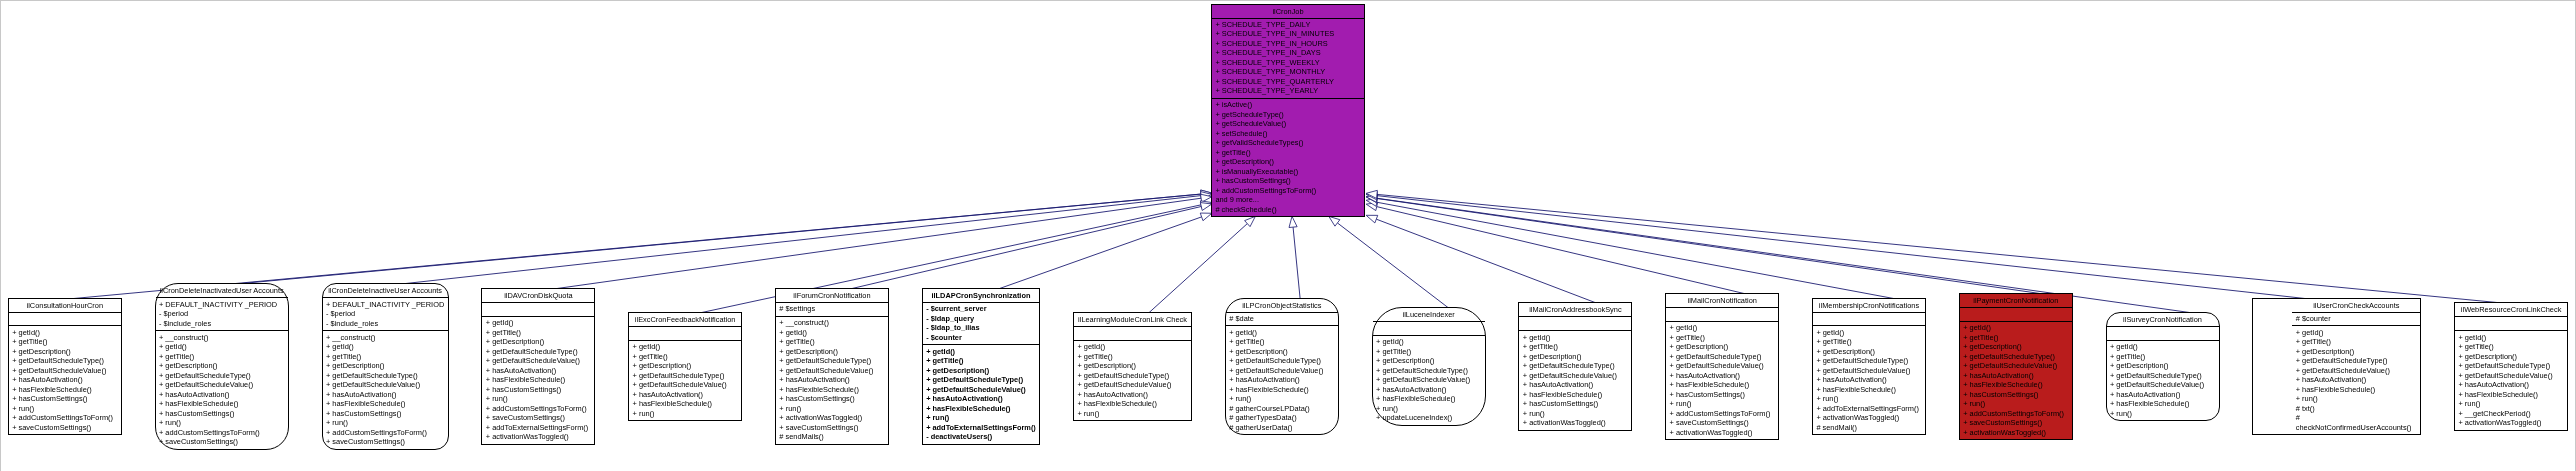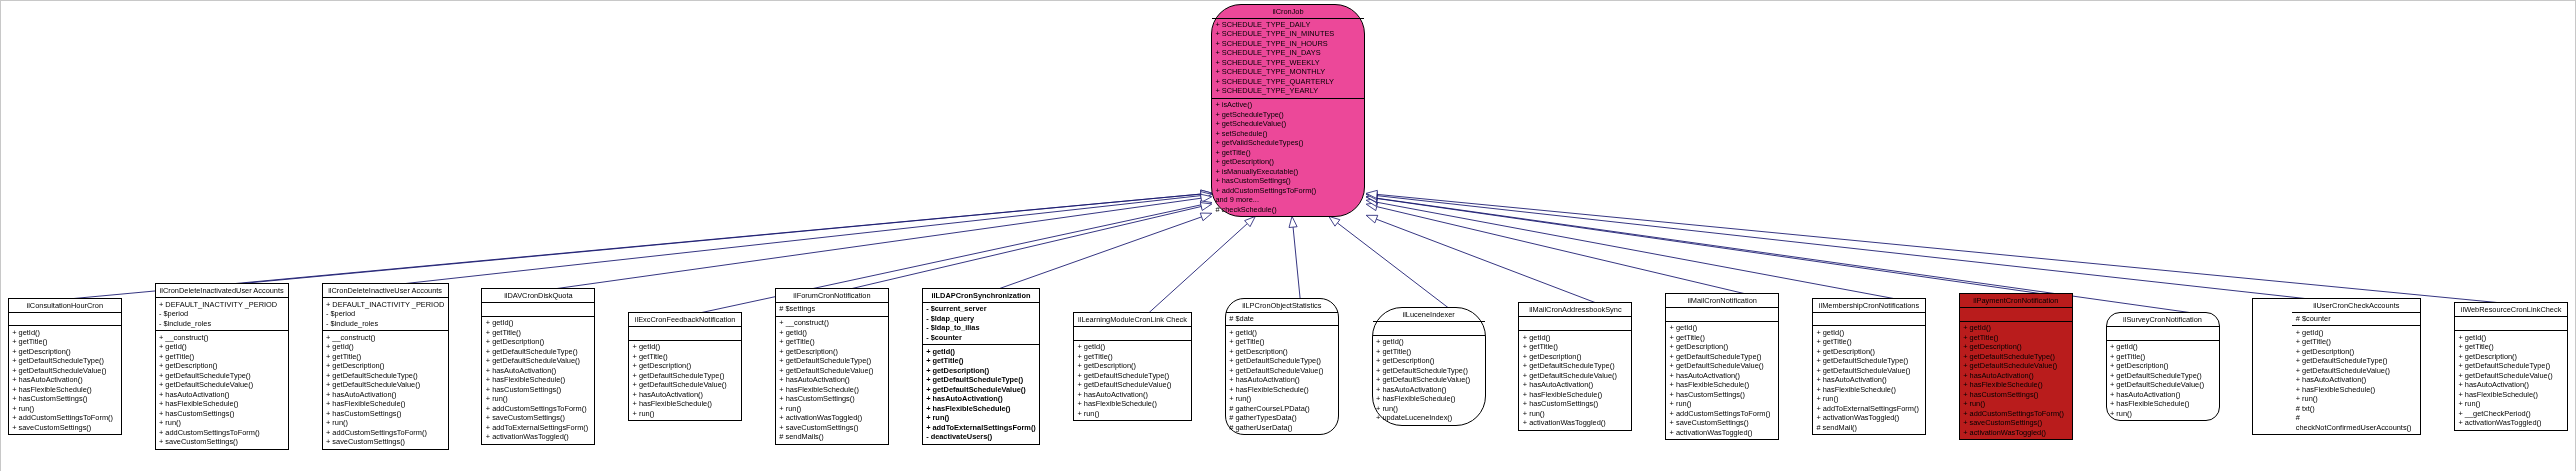--- a/index.html
+++ b/index.html
@@ -109,21 +109,21 @@
       <line x1="3022.390625" y1="433.5" x2="2032.3381693671809" y2="291.6080905744099" stroke="#191970" stroke-width="1.3"></line>
       <polygon points="2016.5,289.33820267046167 2033.1893773311615,285.66877706171704 2031.4869614032002,297.5474040871028" fill="#ffffff" stroke="#191970" stroke-width="1.2"></polygon>
       <line x1="3243.0625" y1="461.5" x2="2032.3441323177838" y2="291.2577231139184" stroke="#191970" stroke-width="1.3"></line>
       <polygon points="2016.5,289.02983822089607 2033.1795891526672,285.3161734947495 2031.5086754829003,297.19927273308735" fill="#ffffff" stroke="#191970" stroke-width="1.2"></polygon>
       <line x1="3476.5234375" y1="447.5" x2="2032.402573393944" y2="287.4013097373229" stroke="#191970" stroke-width="1.3"></line>
       <polygon points="2016.5,285.63831244571287 2033.0636973782978,281.4378447145939 2031.7414494095904,293.3647747600519" fill="#ffffff" stroke="#191970" stroke-width="1.2"></polygon>
       <line x1="3709.984375" y1="447.5" x2="2032.4259527831266" y2="285.5434438461774" stroke="#191970" stroke-width="1.3"></line>
       <polygon points="2016.5,284.00590426957353 2033.0025301243531,279.57121155250496 2031.8493754419,291.51567613984986" fill="#ffffff" stroke="#191970" stroke-width="1.2"></polygon>
     </svg>
 
-  <div class="uml-box parent" id="base-class-box" style="background: #ec4899; border-color: rgb(0, 0, 0); border-radius: 30px;">
+  <div class="uml-box parent" id="base-class-box" style="background: #a21caf; border-color: rgb(0, 0, 0);">
     <div class="uml-title">ilCronJob</div>
     <div class="uml-attrs">
         <div class="member">+ SCHEDULE_TYPE_DAILY</div>
         <div class="member">+ SCHEDULE_TYPE_IN_MINUTES</div>
         <div class="member">+ SCHEDULE_TYPE_IN_HOURS</div>
         <div class="member">+ SCHEDULE_TYPE_IN_DAYS</div>
         <div class="member">+ SCHEDULE_TYPE_WEEKLY</div>
         <div class="member">+ SCHEDULE_TYPE_MONTHLY</div>
         <div class="member">+ SCHEDULE_TYPE_QUARTERLY</div>
         <div class="member">+ SCHEDULE_TYPE_YEARLY</div>
@@ -157,21 +157,21 @@
           <div class="member">+ getDefaultScheduleValue()</div>
           <div class="member">+ hasAutoActivation()</div>
           <div class="member">+ hasFlexibleSchedule()</div>
           <div class="member">+ hasCustomSettings()</div>
           <div class="member">+ run()</div>
           <div class="member">+ addCustomSettingsToForm()</div>
           <div class="member">+ saveCustomSettings()</div>
         </div>
       </div>
 
-      <div class="uml-box child" style="background: rgb(255, 255, 255); border-color: rgb(0, 0, 0);">
+      <div class="uml-box child" style="background: rgb(255, 255, 255); border-color: rgb(0, 0, 0); border-radius: 23px;">
         <div class="uml-title">ilCronDeleteInactivatedUser Accounts</div>
         <div class="uml-attrs">
           <div class="member">+ DEFAULT_INACTIVITY _PERIOD</div>
           <div class="member">- $period</div>
           <div class="member">- $include_roles</div>
         </div>
         <div class="uml-methods">
           <div class="member">+ __construct()</div>
           <div class="member">+ getId()</div>
           <div class="member">+ getTitle()</div>
@@ -180,21 +180,21 @@
           <div class="member">+ getDefaultScheduleValue()</div>
           <div class="member">+ hasAutoActivation()</div>
           <div class="member">+ hasFlexibleSchedule()</div>
           <div class="member">+ hasCustomSettings()</div>
           <div class="member">+ run()</div>
           <div class="member">+ addCustomSettingsToForm()</div>
           <div class="member">+ saveCustomSettings()</div>
         </div>
       </div>
 
-      <div class="uml-box child" style="background: rgb(255, 255, 255); border-color: rgb(0, 0, 0);">
+      <div class="uml-box child" style="background: rgb(255, 255, 255); border-color: rgb(0, 0, 0); border-radius: 14px;">
         <div class="uml-title">ilCronDeleteInactiveUser Accounts</div>
         <div class="uml-attrs">
           <div class="member">+ DEFAULT_INACTIVITY _PERIOD</div>
           <div class="member">- $period</div>
           <div class="member">- $include_roles</div>
         </div>
         <div class="uml-methods">
           <div class="member">+ __construct()</div>
           <div class="member">+ getId()</div>
           <div class="member">+ getTitle()</div>

